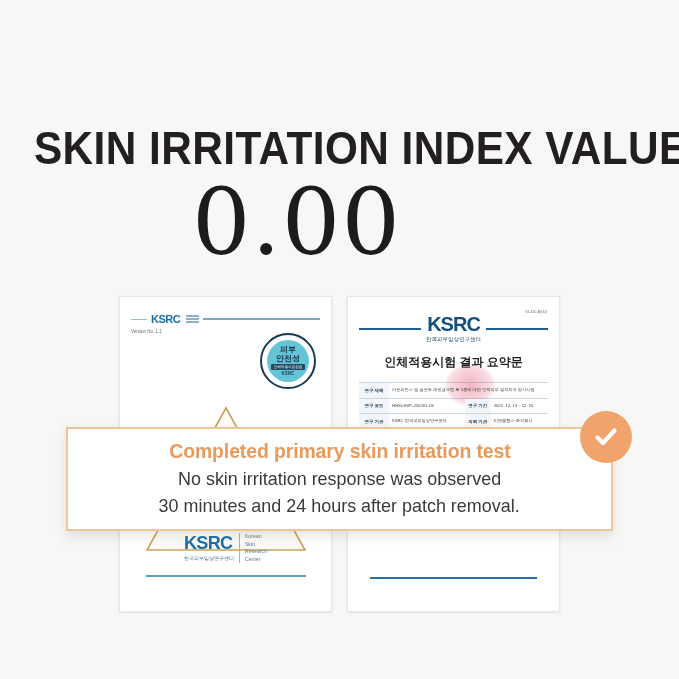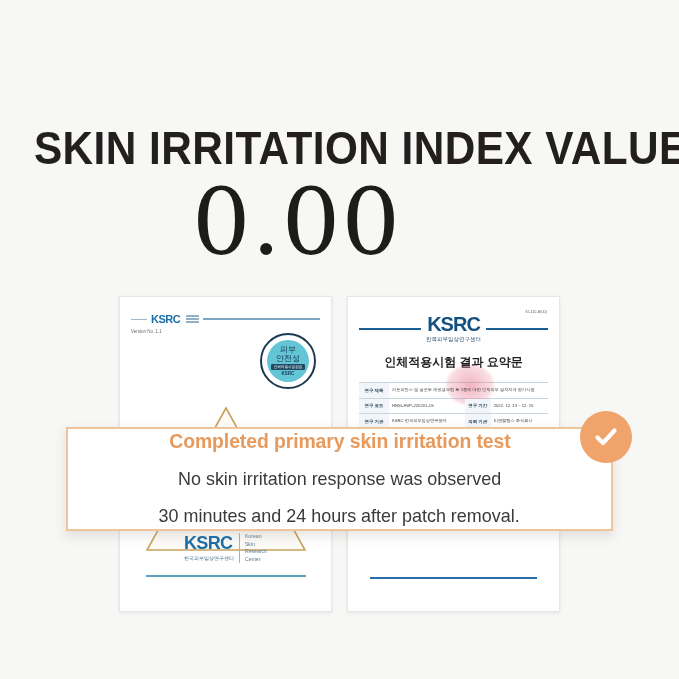--- a/index.html
+++ b/index.html
@@ -146,21 +146,21 @@
     justify-content: center;
   }
   .seal-inner {
     width: 42px; height: 42px; border-radius: 50%;
     background: #63c5d6;
     display: flex; flex-direction: column;
     align-items: center; justify-content: center;
     gap: 1px;
   }
   .seal-kr {
-    font-size: 8px; font-weight: normal; color: #14324a; line-height: 1;
+    font-size: 8px; font-weight: bold; color: #14324a; line-height: 1;
     text-align: right; filter: blur(0.25px);
   }
   .seal-band {
     background: #1f4a63; color: #fff; font-size: 3.6px;
     padding: 1px 3px; border-radius: 1px; filter: blur(0.3px);
   }
   .seal-mark { font-size: 4.5px; font-weight: bold; color: #12405c; filter: blur(0.3px); }
   .triangle-svg { position: absolute; left: 24px; top: 107px; }
 
   .l-company {
@@ -266,21 +266,21 @@
     top: 427px;
     width: 547px;
     height: 104px;
     background: #ffffff;
     border: 2px solid #eec49b;
     box-shadow: 0 5px 11px rgba(120,110,100,0.18);
     display: flex;
     flex-direction: column;
     align-items: center;
     justify-content: center;
-    gap: 12px;
+    gap: 2px;
   }
   .callout-heading {
     color: #e89a5c;
     font-family: "Liberation Sans Narrow", "Liberation Sans", sans-serif;
     font-weight: bold;
     font-size: 20px;
     letter-spacing: -0.1px;
     margin-bottom: 2px;
     transform: scaleX(0.97);
   }

